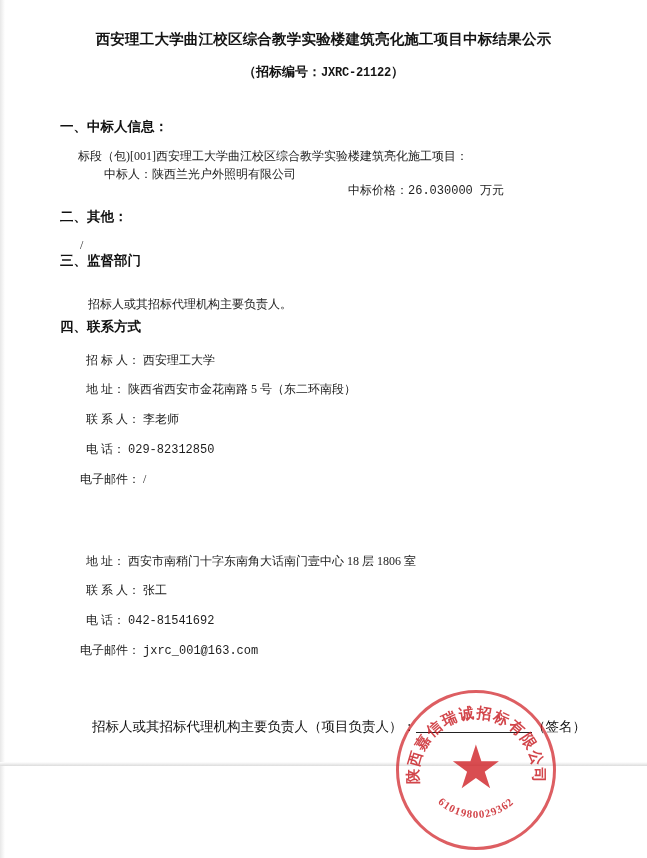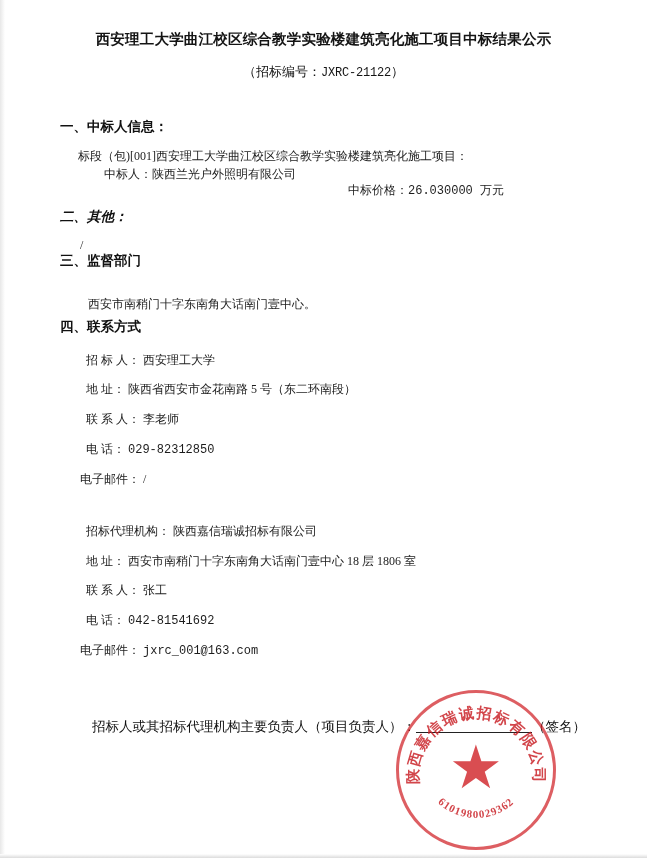--- a/index.html
+++ b/index.html
@@ -11,39 +11,40 @@
     height: 858px;
     background: #ffffff;
     font-family: "Liberation Serif", "DejaVu Serif", serif;
     color: #1a1a1a;
     overflow: hidden;
     position: relative;
   }
   .page {
     position: relative;
     width: 647px;
-    height: 858px;
+    height: 766px;
     box-sizing: border-box;
     padding: 22px 52px 0 52px;
     border-radius: 25px;
   }
   .doc-title {
     text-align: center;
     font-size: 14.5px;
     font-weight: 700;
     letter-spacing: 0.2px;
     margin-top: 8px;
     color: #141414;
   }
   .doc-subtitle {
     text-align: center;
     font-size: 13px;
     margin-top: 14px;
     color: #141414;
     font-family: "Liberation Serif", serif;
+    font-weight: bold;
   }
   .doc-subtitle .mono {
     font-family: "Liberation Mono", monospace;
     font-size: 12px;
     letter-spacing: -0.2px;
   }
   .section-heading {
     font-size: 13.5px;
     font-weight: 700;
     color: #111;
@@ -54,21 +55,21 @@
     color: #1c1c1c;
   }
   .mono {
     font-family: "Liberation Mono", monospace;
   }
 
   .row-block { position: absolute; }
 
   
   #h1 { left: 60px; top: 118px; }
-  #h2 { left: 60px; top: 208px; font-style: italic; }
+  #h2 { left: 60px; top: 208px; }
   #h3 { left: 60px; top: 252px; }
   #h4 { left: 60px; top: 318px; }
 
   #p-lot     { left: 78px; top: 148px; }
   #p-winner  { left: 104px; top: 166px; }
   #p-price   { left: 348px; top: 182px; }
   #p-other   { left: 80px; top: 238px; }
   #p-super   { left: 88px; top: 296px; }
 
   .kv { position: absolute; font-size: 12px; color: #1c1c1c; }
@@ -176,21 +177,21 @@
     <span>中标人：</span><span>陕西兰光户外照明有限公司</span>
   </div>
   <div class="row-block body-line" id="p-price">
     <span>中标价格：</span><span class="mono">26.030000 万元</span>
   </div>
 
   <div class="row-block section-heading" id="h2">二、其他：</div>
   <div class="row-block body-line" id="p-other">/</div>
 
   <div class="row-block section-heading" id="h3">三、监督部门</div>
-  <div class="row-block body-line" id="p-super">西安市南稍门十字东南角大话南门壹中心。</div>
+  <div class="row-block body-line" id="p-super">招标人或其招标代理机构主要负责人。</div>
 
   <div class="row-block section-heading" id="h4">四、联系方式</div>
 
   <div class="kv" id="kv-t1">
     <span class="k">招 标 人：</span>
     <span class="v">西安理工大学</span>
   </div>
   <div class="kv" id="kv-t2">
     <span class="k">地    址：</span>
     <span class="v">陕西省西安市金花南路 5 号（东二环南段）</span>
@@ -201,24 +202,20 @@
   </div>
   <div class="kv" id="kv-t4">
     <span class="k">电    话：</span>
     <span class="v mono">029-82312850</span>
   </div>
   <div class="kv" id="kv-t5">
     <span class="k">电子邮件：</span>
     <span class="v">/</span>
   </div>
 
-  <div class="kv" id="kv-a1">
-    <span class="k">招标代理机构：</span>
-    <span class="v">陕西嘉信瑞诚招标有限公司</span>
-  </div>
   <div class="kv" id="kv-a2">
     <span class="k">地    址：</span>
     <span class="v">西安市南稍门十字东南角大话南门壹中心 18 层 1806 室</span>
   </div>
   <div class="kv" id="kv-a3">
     <span class="k">联 系 人：</span>
     <span class="v">张工</span>
   </div>
   <div class="kv" id="kv-a4">
     <span class="k">电    话：</span>

